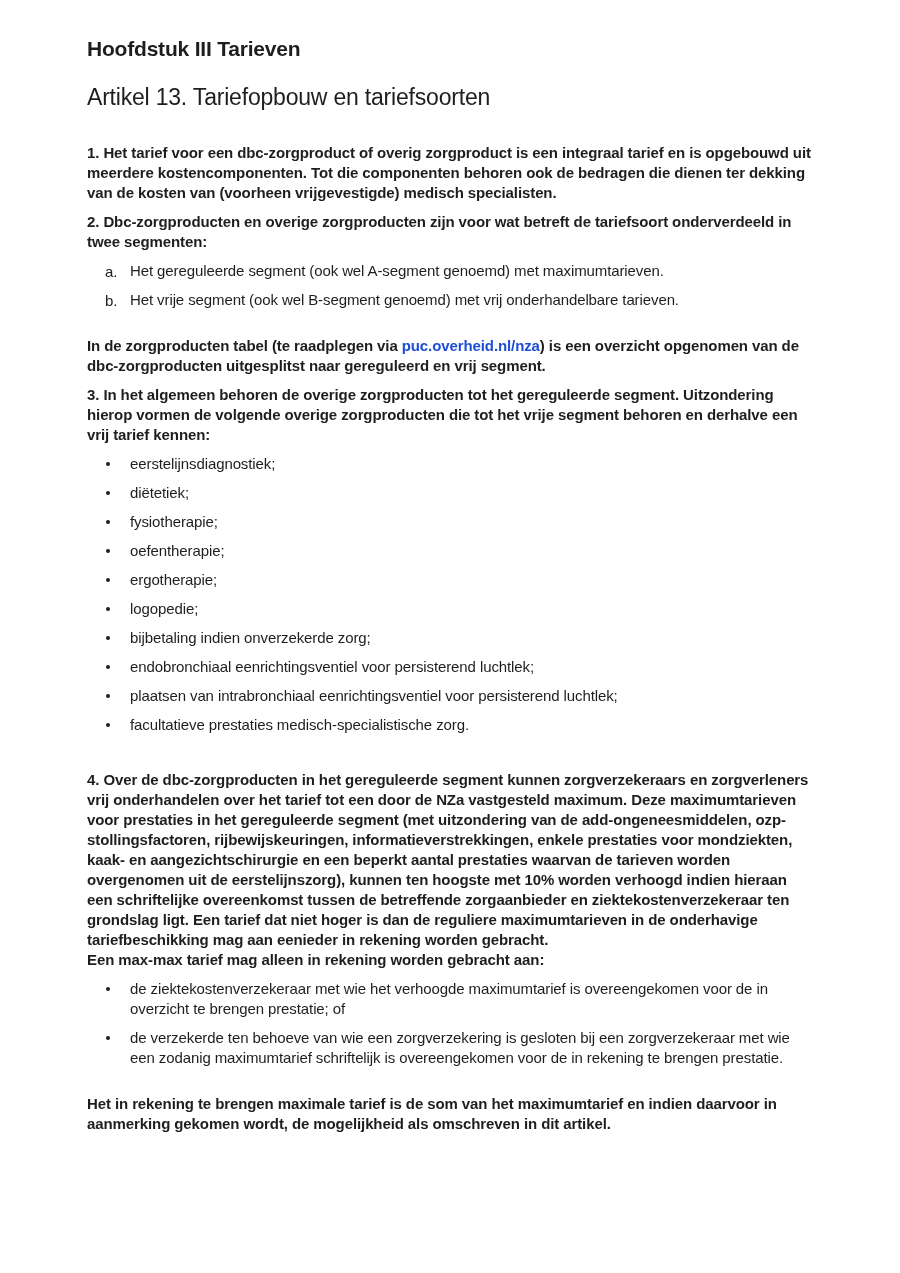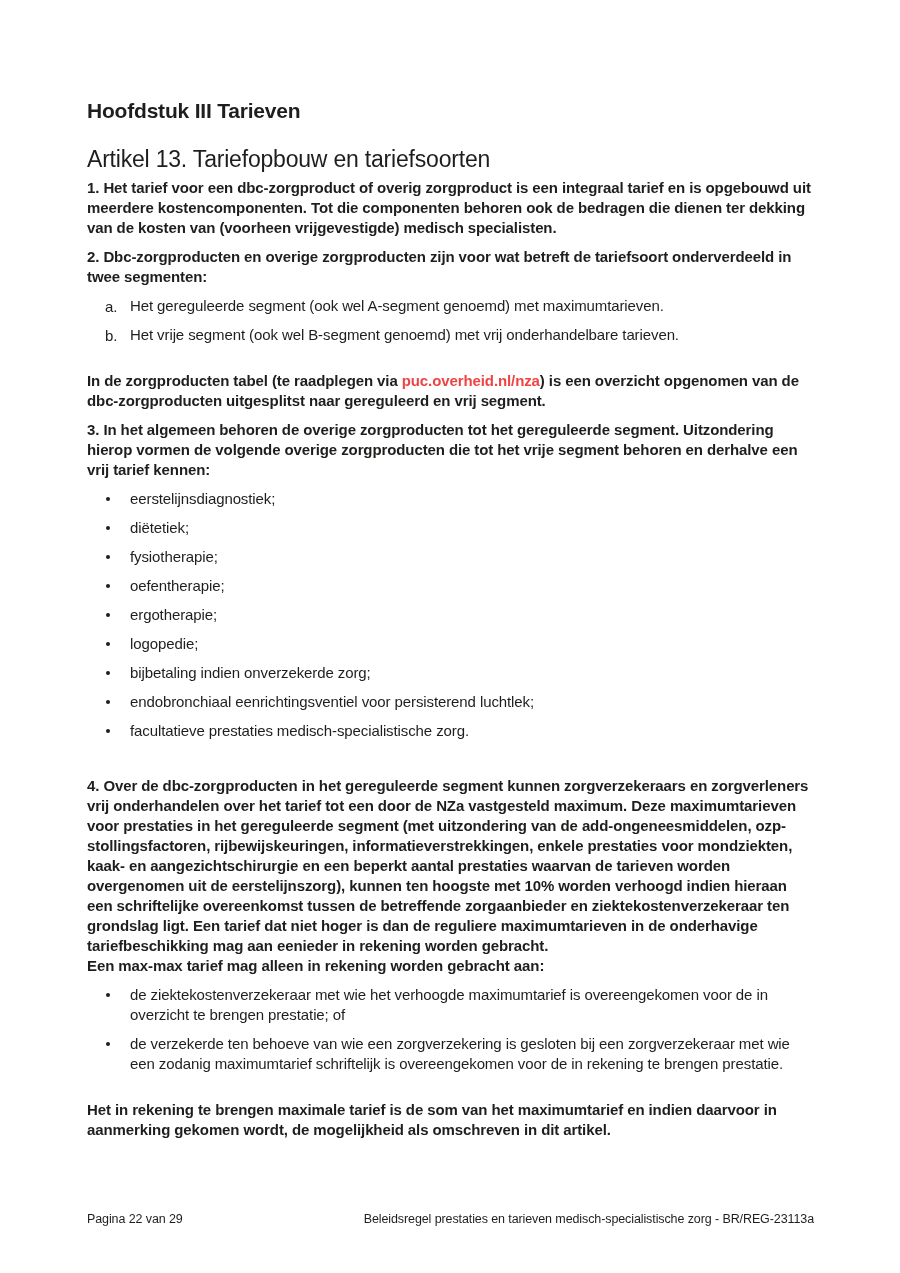--- a/index.html
+++ b/index.html
@@ -9,36 +9,36 @@
     height: 1273px;
     position: relative;
     font-family: "Liberation Sans", "DejaVu Sans", sans-serif;
     color: #1e1e1c;
     overflow: hidden;
   }
   .page {
     position: absolute;
     inset: 0;
     background: #ffffff;
-    padding: 98px 87px 0 87px;
+    padding: 36px 87px 0 87px;
   }
   .content { width: 728px; }
   h1.chapter {
     font-size: 21px;
     font-weight: 700;
     letter-spacing: -0.2px;
     line-height: 26px;
     margin-bottom: 21px;
   }
   h2.article {
     font-size: 23px;
     font-weight: 400;
     letter-spacing: -0.2px;
     line-height: 28px;
-    margin-bottom: 5px;
+    margin-bottom: 32px;
   }
   p.body {
     font-size: 15px;
     line-height: 20px;
     letter-spacing: -0.1px;
     margin-bottom: 9px;
     font-weight: bold;
   }
   p.no-gap { margin-bottom: 0; }
   p.space-above { margin-top: 26px; }
@@ -76,21 +76,21 @@
     position: absolute;
     left: 19px;
     top: 8px;
     width: 4px;
     height: 4px;
     border-radius: 50%;
     background: #1e1e1c;
   }
   .gap-lg { height: 26px; }
   a.doc-link {
-    color: #ef4444;
+    color: #1d4ed8;
     text-decoration: none;
     cursor: pointer;
   }
   .footer {
     position: absolute;
     left: 87px;
     right: 86px;
     top: 1212px;
     display: flex;
     justify-content: space-between;
@@ -130,34 +130,31 @@
 
     <ul class="bullets">
       <li>eerstelijnsdiagnostiek;</li>
       <li>diëtetiek;</li>
       <li>fysiotherapie;</li>
       <li>oefentherapie;</li>
       <li>ergotherapie;</li>
       <li>logopedie;</li>
       <li>bijbetaling indien onverzekerde zorg;</li>
       <li>endobronchiaal eenrichtingsventiel voor persisterend luchtlek;</li>
+      <li>plaatsen van intrabronchiaal eenrichtingsventiel voor persisterend luchtlek;</li>
       <li>facultatieve prestaties medisch-specialistische zorg.</li>
     </ul>
 
     <div class="gap-lg"></div>
 
     <p class="body no-gap">4. Over de dbc-zorgproducten in het gereguleerde segment kunnen zorgverzekeraars en zorgverleners vrij onderhandelen over het tarief tot een door de NZa vastgesteld maximum. Deze maximumtarieven voor prestaties in het gereguleerde segment (met uitzondering van de add-ongeneesmiddelen, ozp-stollingsfactoren, rijbewijskeuringen, informatieverstrekkingen, enkele prestaties voor mondziekten, kaak- en aangezichtschirurgie en een beperkt aantal prestaties waarvan de tarieven worden overgenomen uit de eerstelijnszorg), kunnen ten hoogste met 10% worden verhoogd indien hieraan een schriftelijke overeenkomst tussen de betreffende zorgaanbieder en ziektekostenverzekeraar ten grondslag ligt. Een tarief dat niet hoger is dan de reguliere maximumtarieven in de onderhavige tariefbeschikking mag aan eenieder in rekening worden gebracht.</p>
     <p class="body">Een max-max tarief mag alleen in rekening worden gebracht aan:</p>
 
     <ul class="bullets">
       <li>de ziektekostenverzekeraar met wie het verhoogde maximumtarief is overeengekomen voor de in overzicht te brengen prestatie; of</li>
       <li>de verzekerde ten behoeve van wie een zorgverzekering is gesloten bij een zorgverzekeraar met wie een zodanig maximumtarief schriftelijk is overeengekomen voor de in rekening te brengen prestatie.</li>
     </ul>
 
     <p class="body space-above">Het in rekening te brengen maximale tarief is de som van het maximumtarief en indien daarvoor in aanmerking gekomen wordt, de mogelijkheid als omschreven in dit artikel.</p>
 
   </div>
 
-  <div class="footer">
-    <span>Pagina 22 van 29</span>
-    <span>Beleidsregel prestaties en tarieven medisch-specialistische zorg - BR/REG-23113a</span>
-  </div>
 </div>
 
 </body></html>

